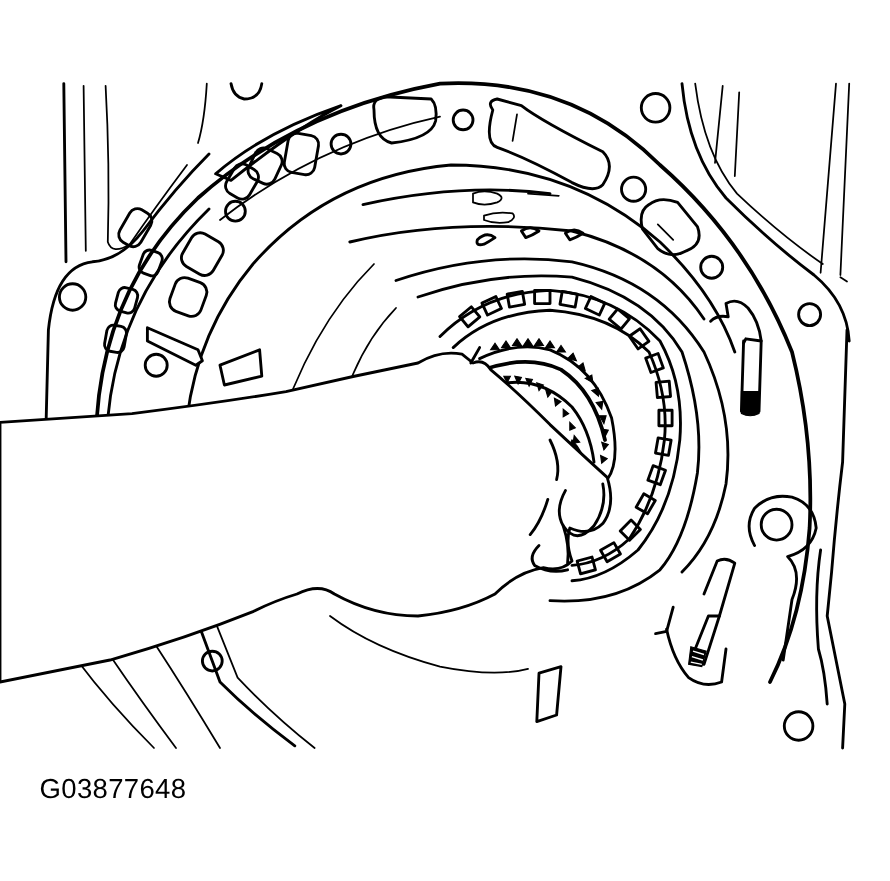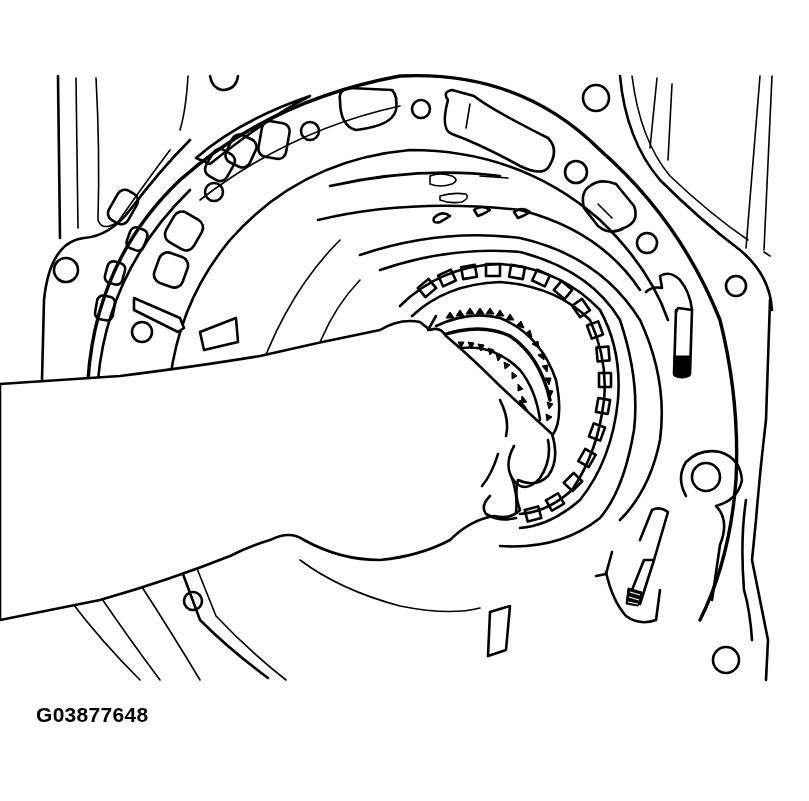--- a/index.html
+++ b/index.html
@@ -3,21 +3,21 @@
   <meta charset="utf-8">
   <style>
     html, body { margin: 0; padding: 0; background: #ffffff; }
     body { width: 809px; height: 801px; position: relative; overflow: hidden; font-family: "Liberation Sans", sans-serif; }
     #illustration { position: absolute; left: 0; top: 0; width: 809px; height: 801px; }
     .ln { fill: none; stroke: #000; stroke-width: 2.6; stroke-linecap: round; stroke-linejoin: round; }
     .thin { fill: none; stroke: #000; stroke-width: 1.6; stroke-linecap: round; stroke-linejoin: round; }
     .thick { fill: none; stroke: #000; stroke-width: 3.4; stroke-linecap: round; stroke-linejoin: round; }
     .fillw { fill: #fff; stroke: #000; stroke-width: 2.6; stroke-linejoin: round; }
     .blk { fill: #000; stroke: #000; stroke-width: 1; }
-    #figure-id { position: absolute; left: 36px; top: 703px; font-size: 21px; font-weight: bold; color: #000; letter-spacing: 0.3px; }
+    #figure-id { position: absolute; left: 36px; top: 703px; font-size: 25px; font-weight: normal; color: #000; letter-spacing: 0.3px; }
   </style>
 </head>
 <body>
 
 <svg id="illustration" viewBox="0 0 809 801" xmlns="http://www.w3.org/2000/svg">
 
   <g>
 
     <path class="ln" d="M58 76 L60 238"></path>
     <path class="thin" d="M76 78 L78 228"></path>

